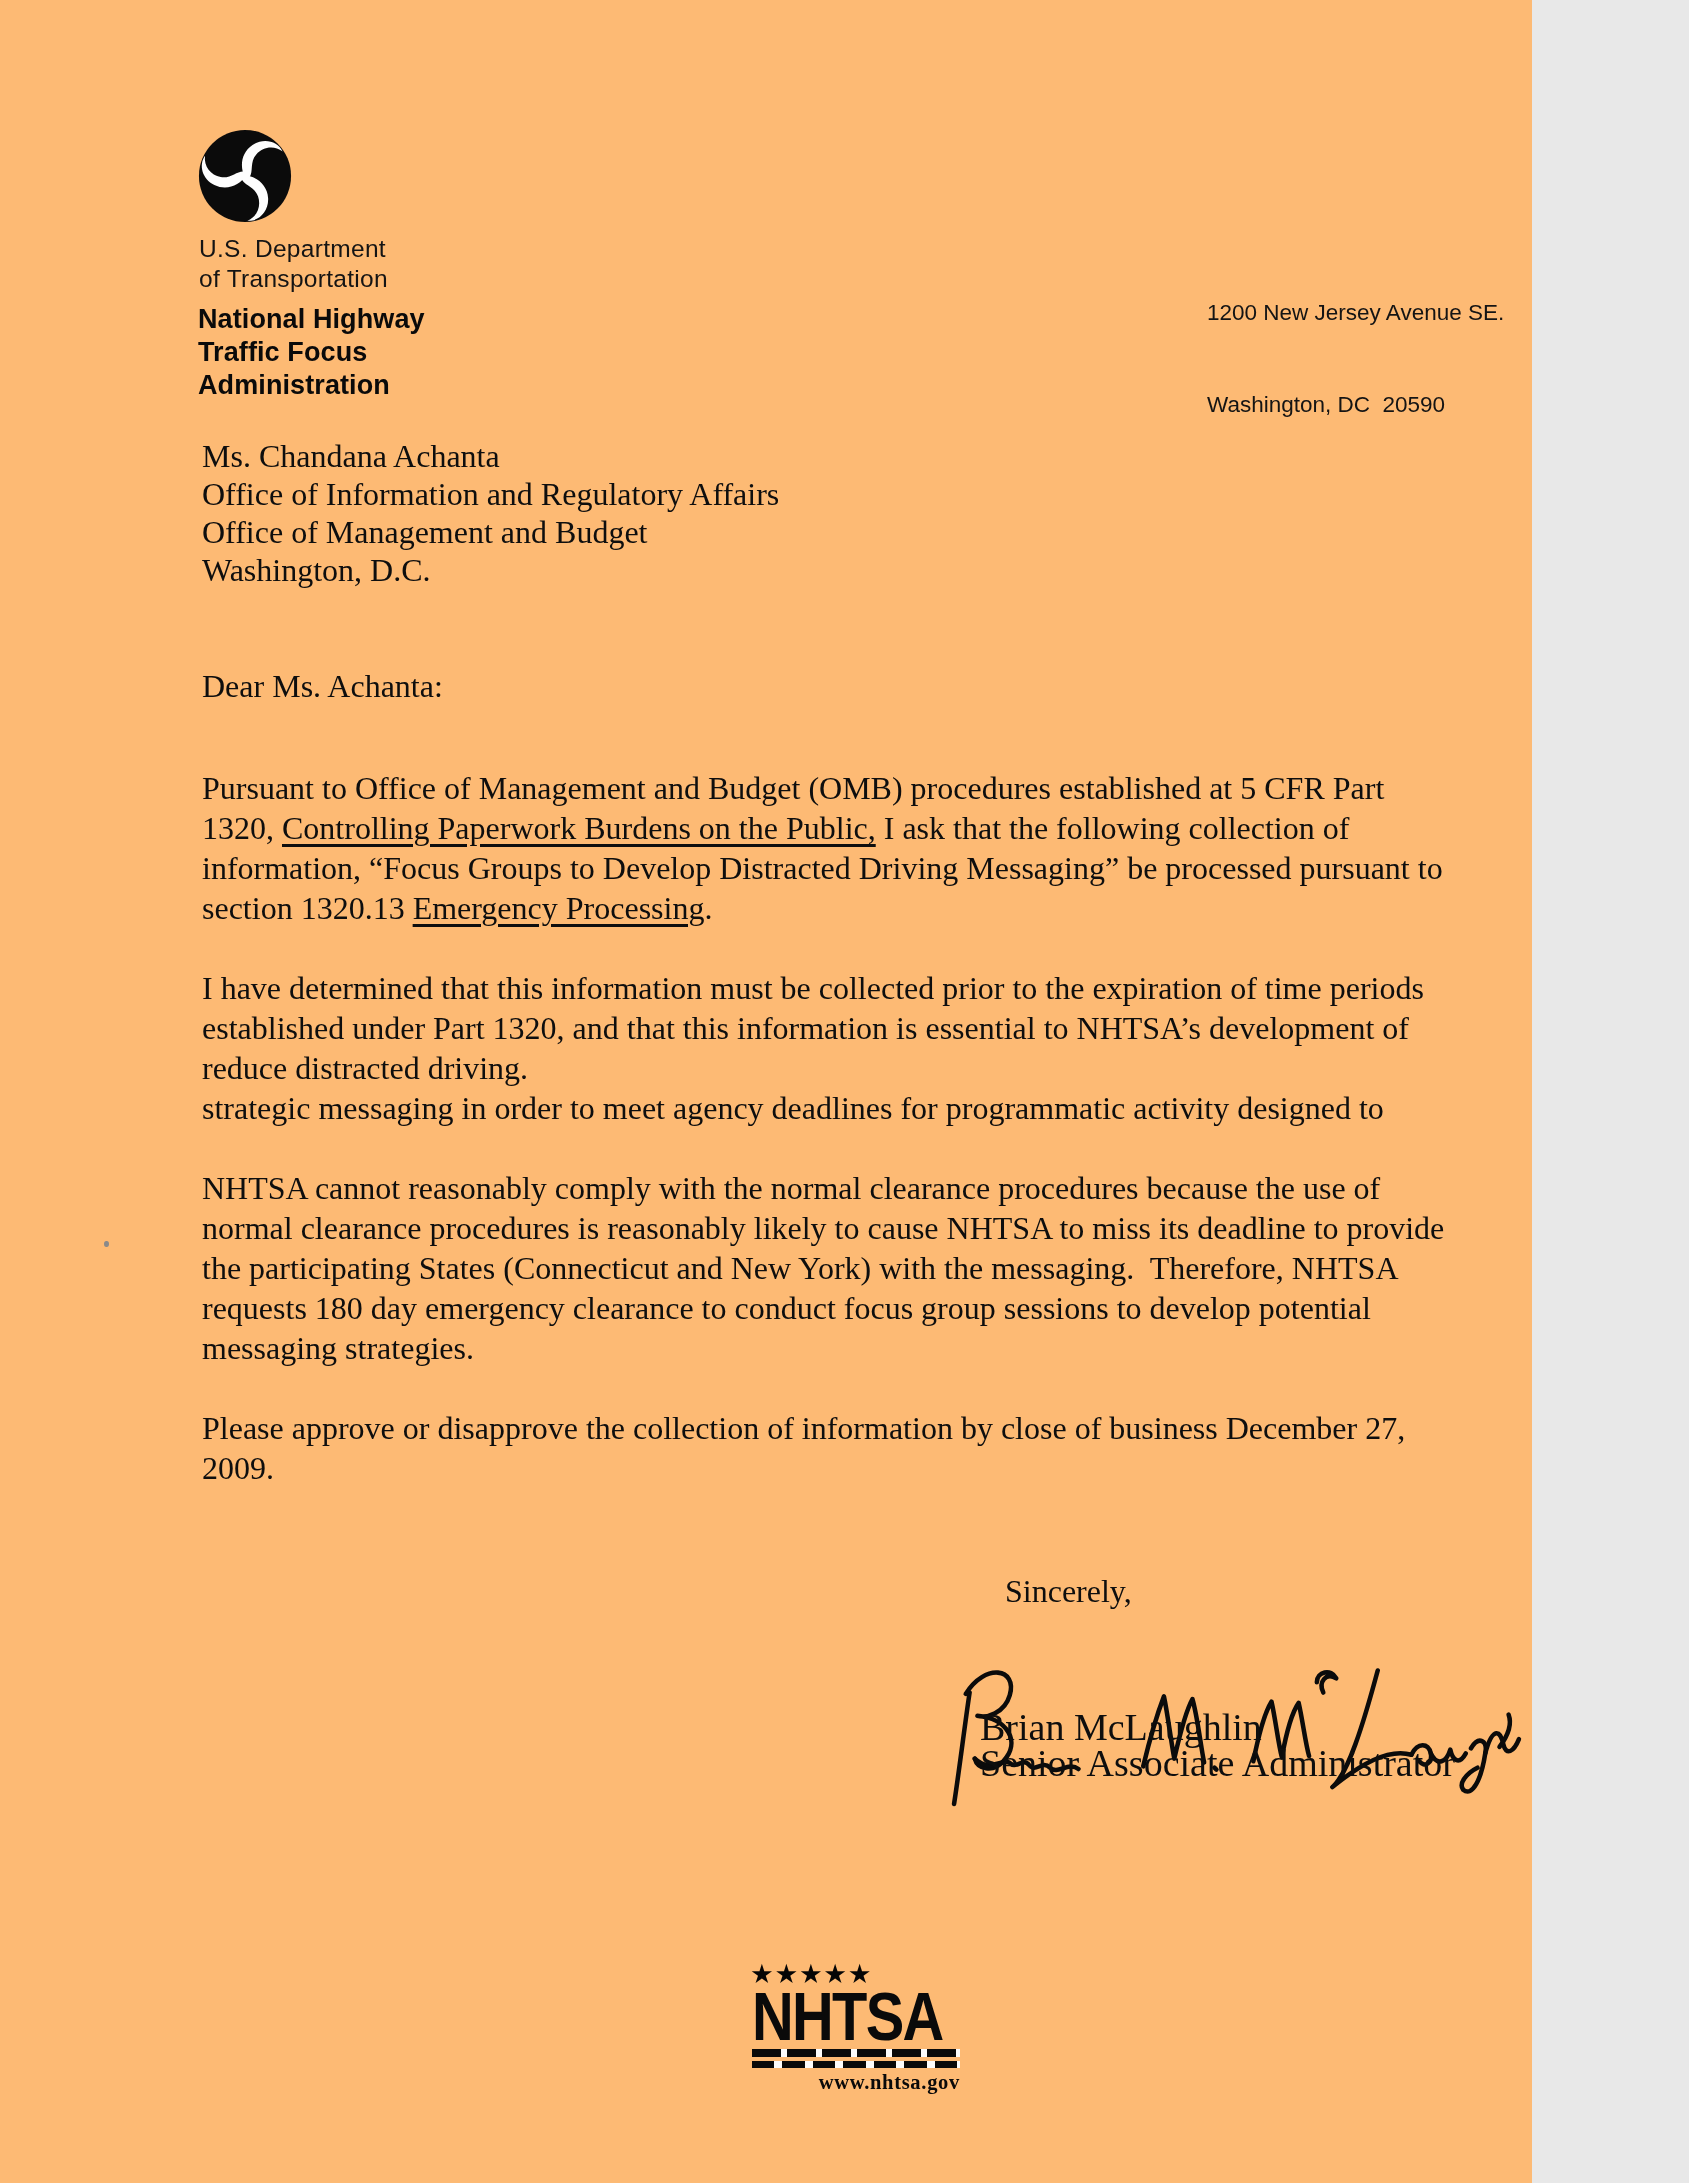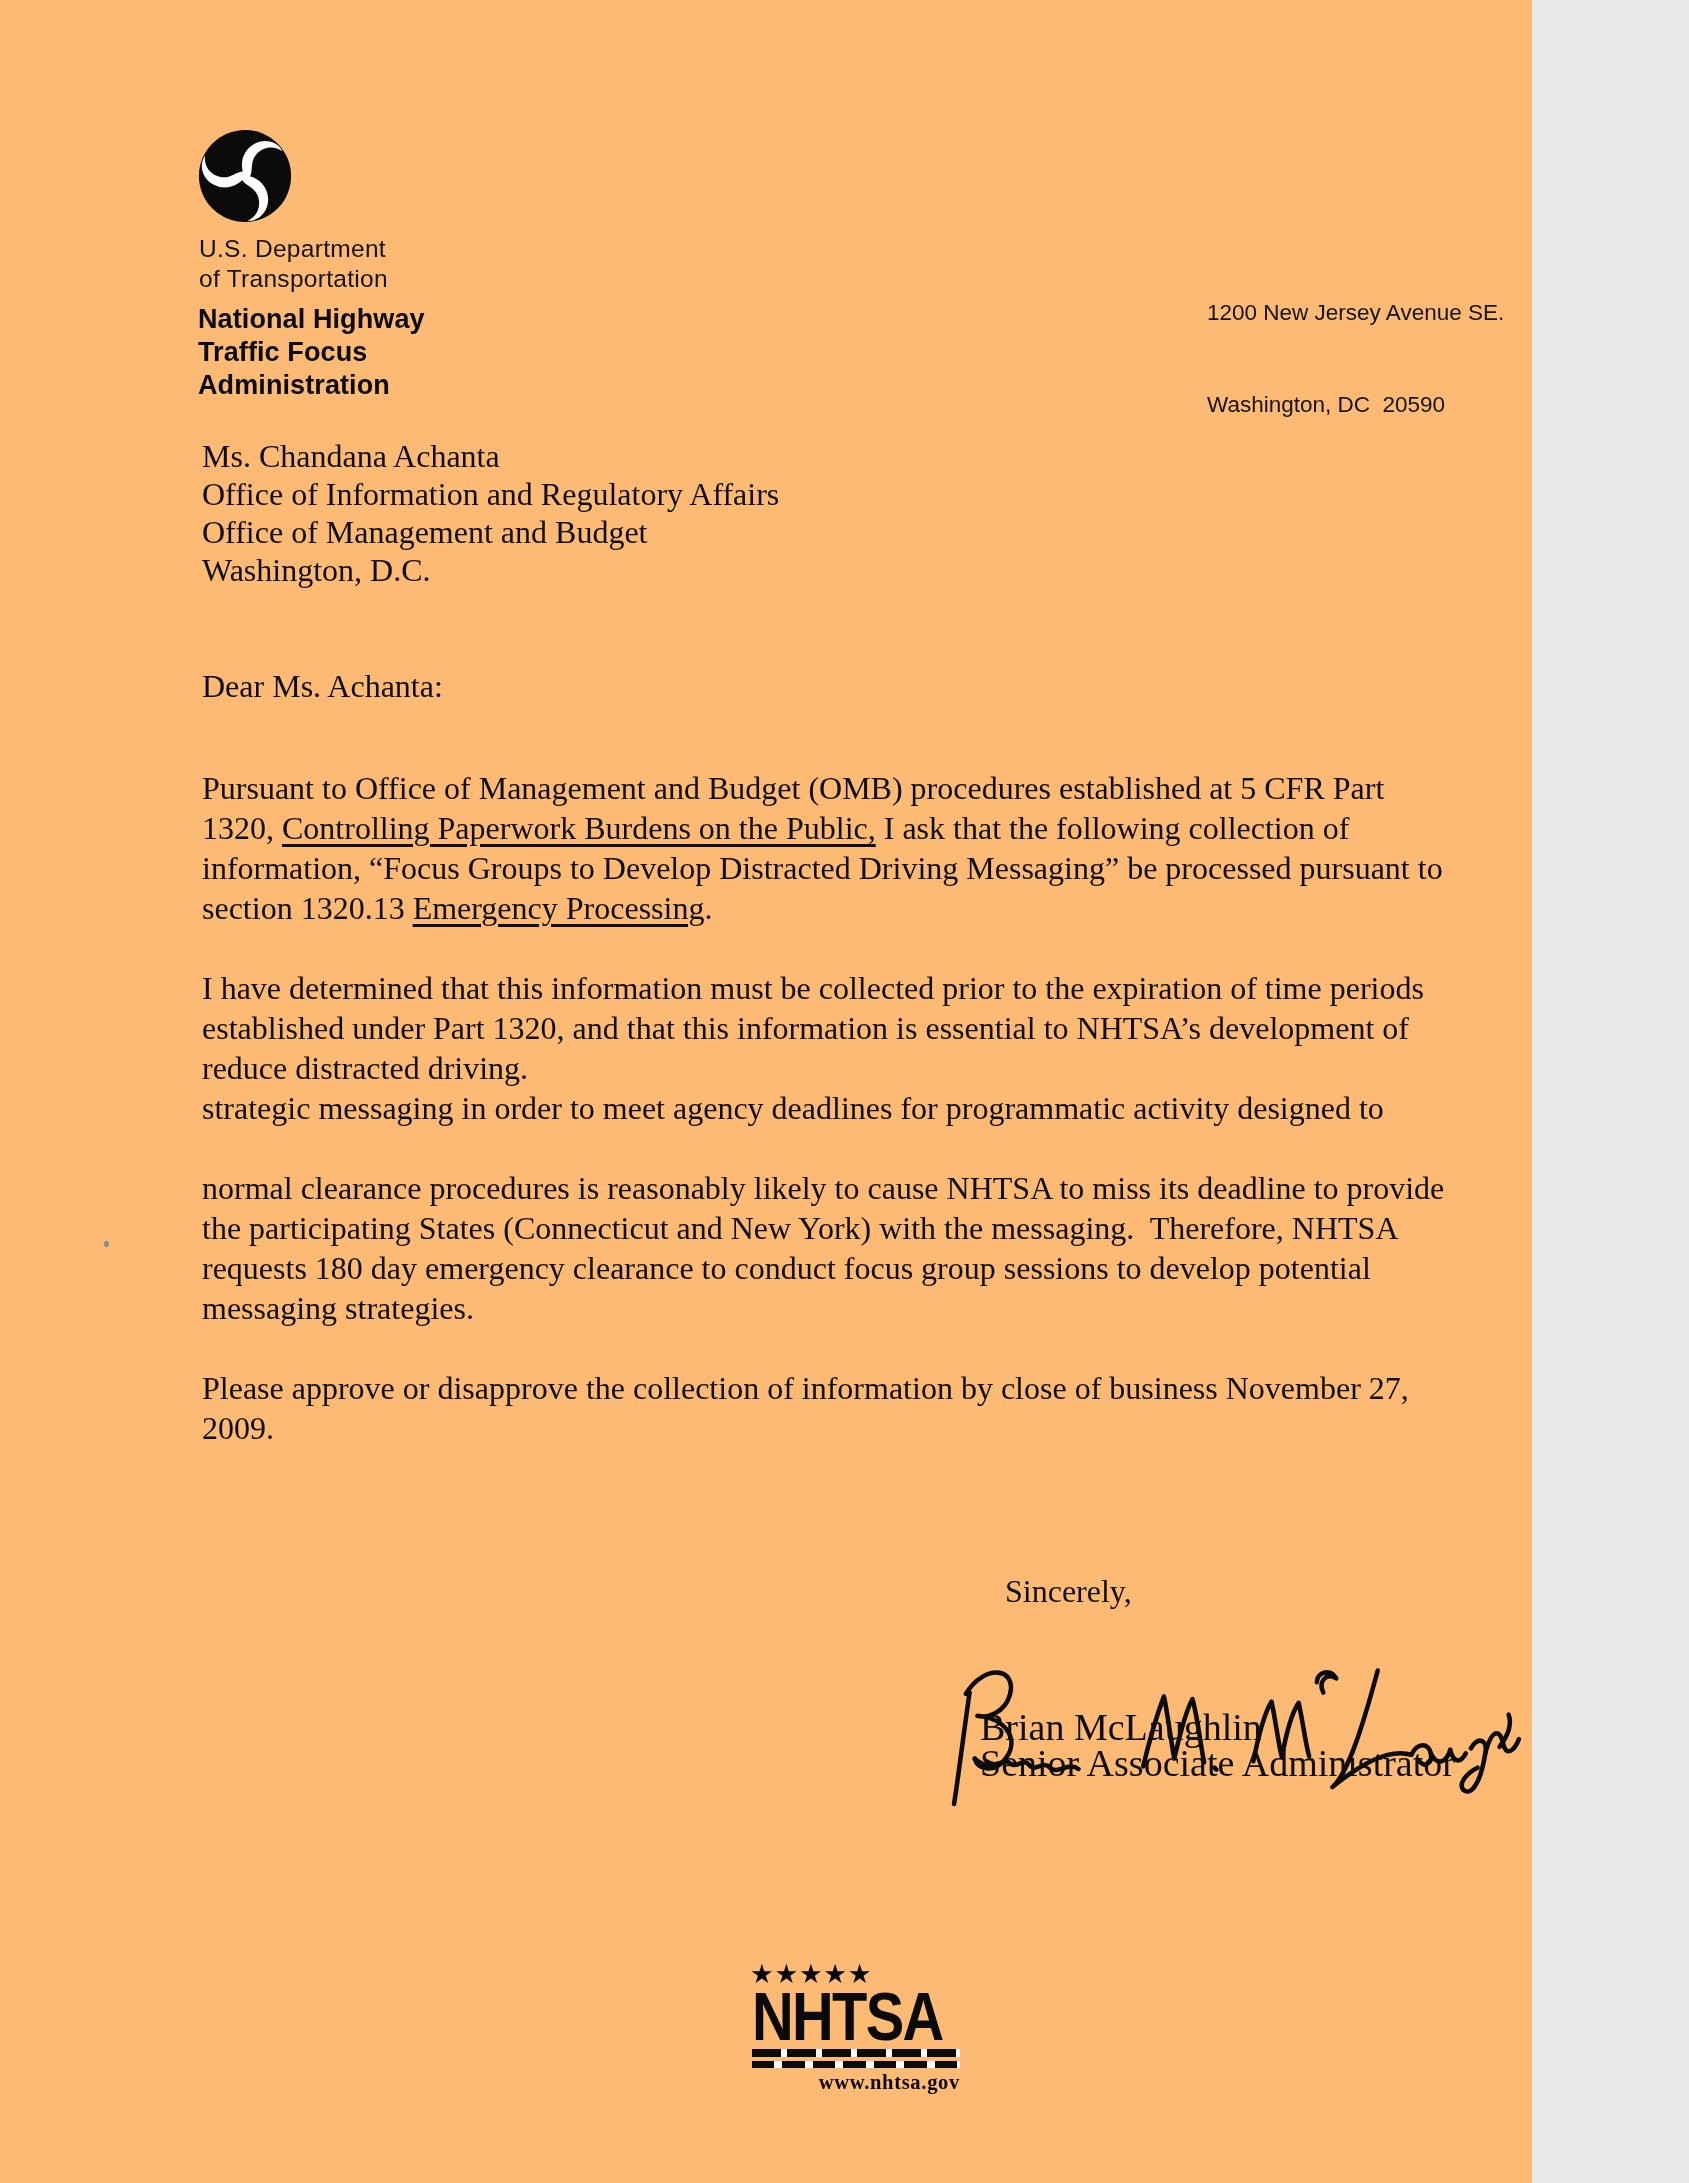--- a/index.html
+++ b/index.html
@@ -97,27 +97,28 @@
         <div class="bline"><span>information, “Focus Groups to Develop Distracted Driving Messaging” be processed pursuant to</span></div>
         <div class="bline"><span>section 1320.13 </span><span class="u">Emergency Processing</span><span>.</span></div>
       </div>
       <div class="para">
         <div class="bline"><span>I have determined that this information must be collected prior to the expiration of time periods</span></div>
         <div class="bline"><span>established under Part 1320, and that this information is essential to NHTSA’s development of</span></div>
         <div class="bline"><span>reduce distracted driving.</span></div>
         <div class="bline"><span>strategic messaging in order to meet agency deadlines for programmatic activity designed to</span></div>
       </div>
       <div class="para">
+        <div class="bline"><span>NHTSA cannot reasonably comply with the normal clearance procedures because the use of</span></div>
         <div class="bline"><span>normal clearance procedures is reasonably likely to cause NHTSA to miss its deadline to provide</span></div>
         <div class="bline"><span>the participating States (Connecticut and New York) with the messaging.  Therefore, NHTSA</span></div>
         <div class="bline"><span>requests 180 day emergency clearance to conduct focus group sessions to develop potential</span></div>
         <div class="bline"><span>messaging strategies.</span></div>
       </div>
       <div class="para">
-        <div class="bline"><span>Please approve or disapprove the collection of information by close of business November 27,</span></div>
+        <div class="bline"><span>Please approve or disapprove the collection of information by close of business December 27,</span></div>
         <div class="bline"><span>2009.</span></div>
       </div>
     </div>
 
   <div class="abs speck"></div>
 
   <div class="abs valediction">Sincerely,</div>
 
   <svg class="abs signature" viewBox="0 0 900 260" aria-label="Brian M. McLaughlin">
     <g fill="none" stroke="#0b0b0b" stroke-width="7" stroke-linecap="round" stroke-linejoin="round">

